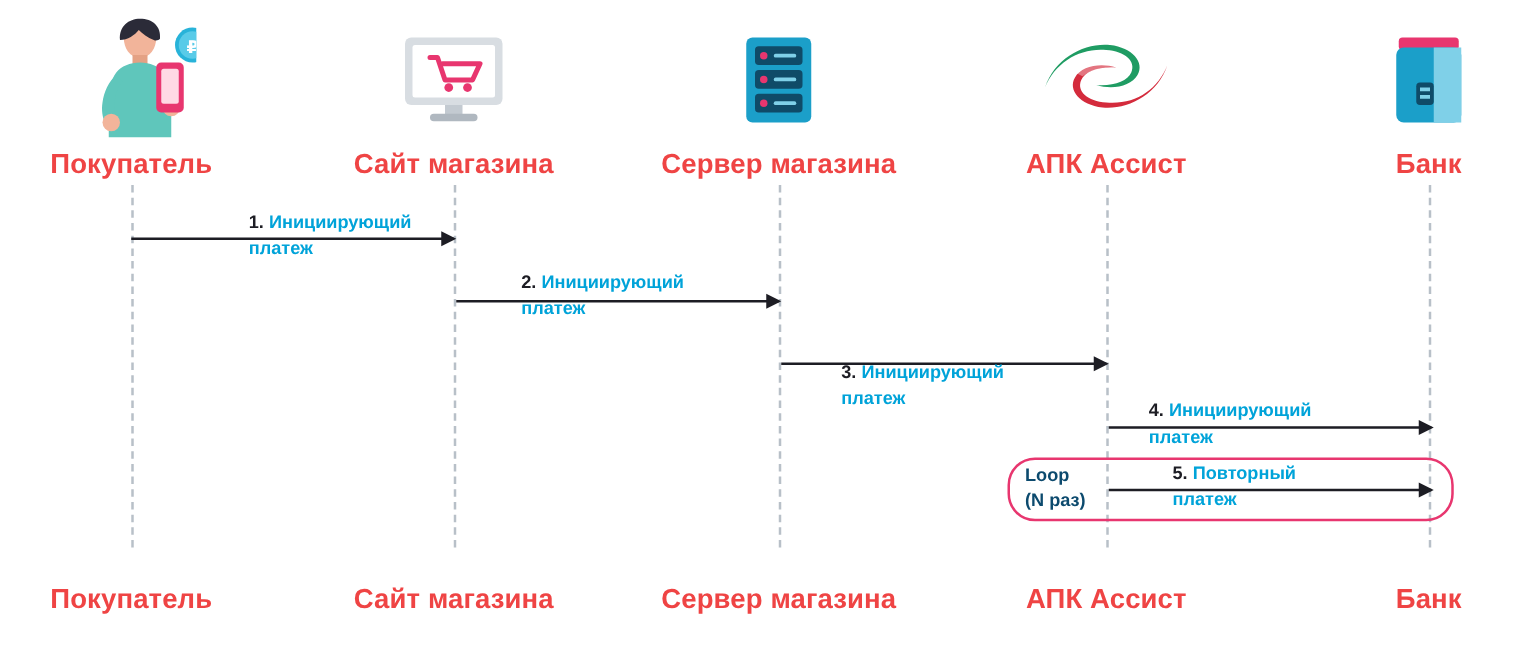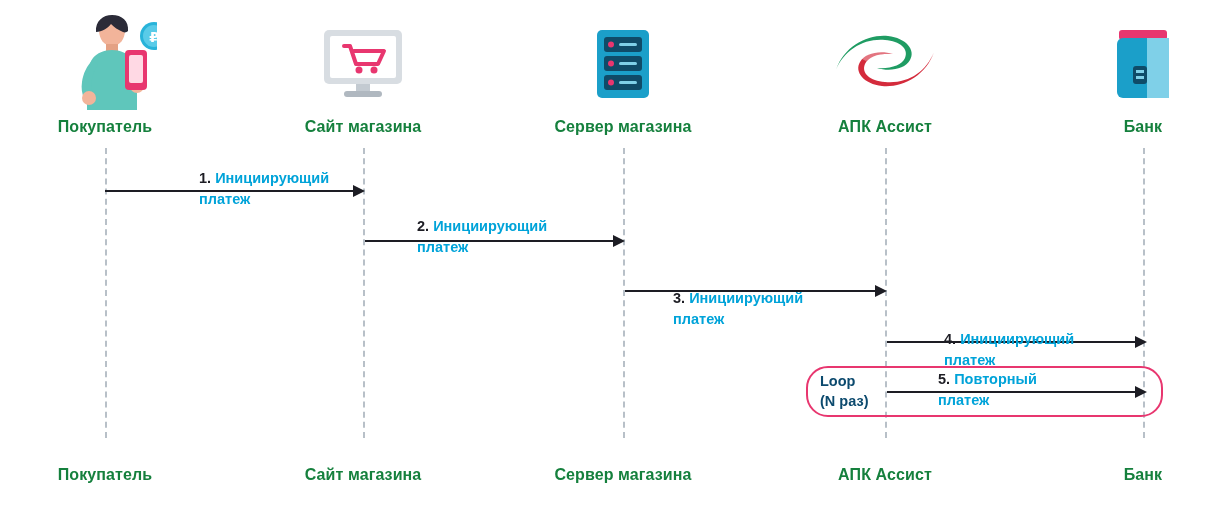--- a/index.html
+++ b/index.html
@@ -18,23 +18,23 @@
     background: #ffffff;
     overflow: hidden;
   }
   .lane-line {
     position: absolute;
     width: 0;
     border-left: 2px dashed #b8c0c8;
   }
   .lane-label {
     position: absolute;
-    font-size: 16px;
+    font-size: 22px;
     font-weight: bold;
-    color: #15803d;
+    color: #ef4444;
     white-space: nowrap;
     transform: translateX(-50%);
     letter-spacing: 0.1px;
   }
 
   
   .icon-wrap {
     position: absolute;
     transform: translateX(-50%);
   }
@@ -196,21 +196,21 @@
   </div>
 
   <div class="arrow" style="left:625px; top:290px; width:260px;"></div>
   <div class="arrow-label" style="left:673px; top:268px;margin-top:20px;">
     <span class="num">3.</span>
     <span>Инициирующий</span><br>
     <span>платеж</span>
   </div>
 
   <div class="arrow" style="left:887px; top:341px; width:258px;"></div>
-  <div class="arrow-label" style="left:944px; top:319px;margin-top:10px;">
+  <div class="arrow-label" style="left:919px; top:319px;">
     <span class="num">4.</span>
     <span>Инициирующий</span><br>
     <span>платеж</span>
   </div>
 
   <div class="loop-box" style="left:806px; top:366px; width:357px; height:51px;"></div>
   <div class="loop-label" style="left:820px; top:371px;">
     <span>Loop</span><br>
     <span>(N раз)</span>
   </div>

